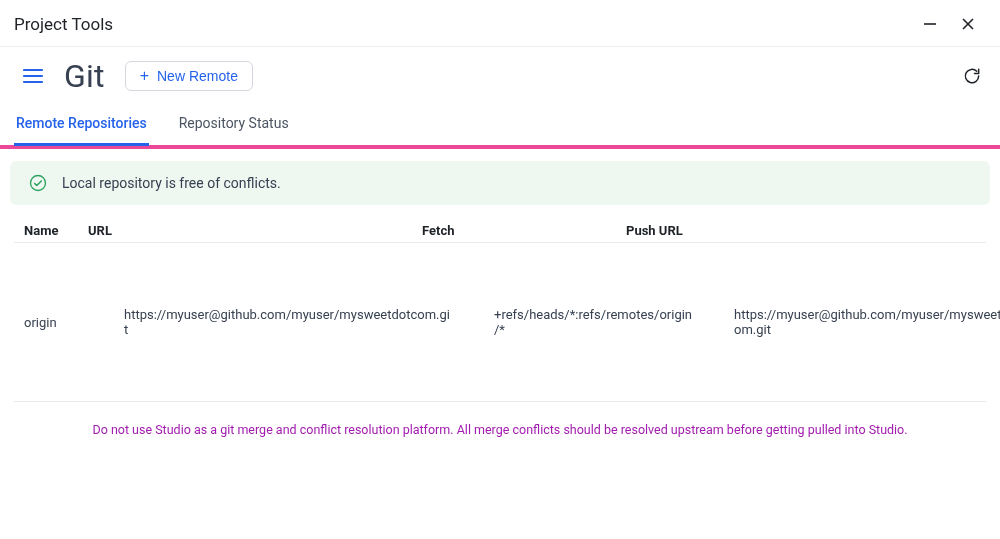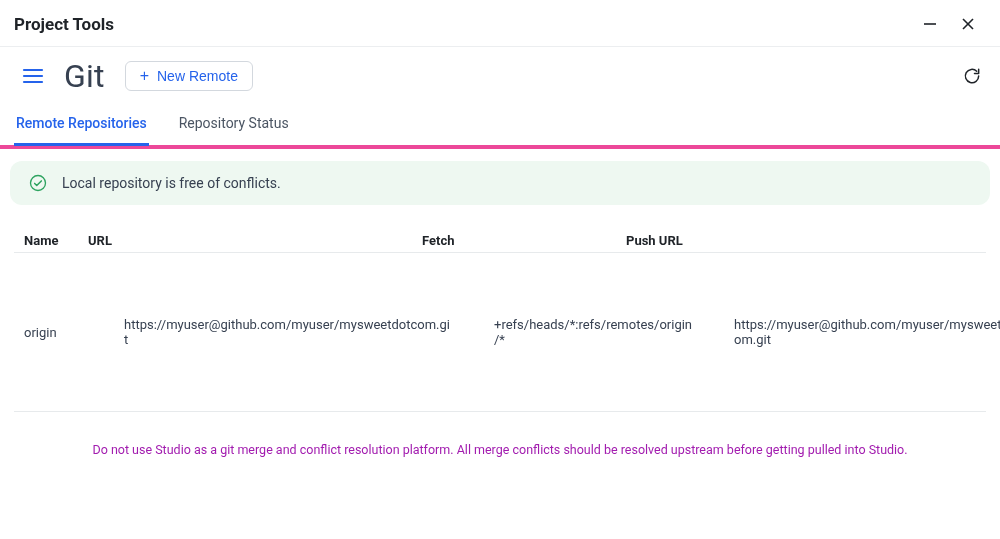--- a/index.html
+++ b/index.html
@@ -11,21 +11,21 @@
     background: #fff;
     overflow: hidden;
   }
   
   .titlebar {
     display: flex; align-items: center; justify-content: space-between;
     padding: 14px 16px 12px 14px;
     border-bottom: 1px solid #eceef0;
   }
   .titlebar h1 {
-    margin: 0; font-size: 17px; font-weight: 700; color: #1f2328;
+    margin: 0; font-size: 17px; font-weight: 400; color: #1f2328;
   }
   .win-controls { display: flex; gap: 22px; color: #1f2328; padding-right: 8px; }
   .win-controls .icon { width: 16px; height: 16px; display: inline-flex; align-items: center; justify-content: center; cursor: pointer; }
 
   
   .toolbar {
     display: flex; align-items: center; justify-content: space-between;
     padding: 10px 18px 10px 22px;
   }
   .toolbar-left { display: flex; align-items: center; gap: 20px; }
@@ -51,29 +51,29 @@
     font-size: 14px; color: #4b5563; cursor: pointer;
     border-bottom: 3px solid transparent;
     margin-bottom: -1px;
   }
   .tab.active { color: #2563eb; border-bottom-color: #2563eb; font-weight: 500; }
 
   
   .status-banner {
     margin: 12px 10px 0 10px;
     background: #eef8f1;
-    border-radius: 12px;
+    border-radius: 6px;
     padding: 12px 18px;
     display: flex; align-items: center; gap: 14px;
     font-size: 14px; color: #374151;
   }
   .status-banner .check { color: #2ea360; display:inline-flex; }
 
   
-  .table-wrap { padding: 12px 14px; }
+  .table-wrap { padding: 2px 14px; }
   .thead {
     display: grid;
     grid-template-columns: 60px 330px 200px 300px 60px;
     column-gap: 4px;
     padding: 16px 6px 4px 10px;
     font-size: 13px; font-weight: 700; color: #1f2328;
     border-bottom: 1px solid #e7eaec;
   }
   .trow {
     display: grid;

